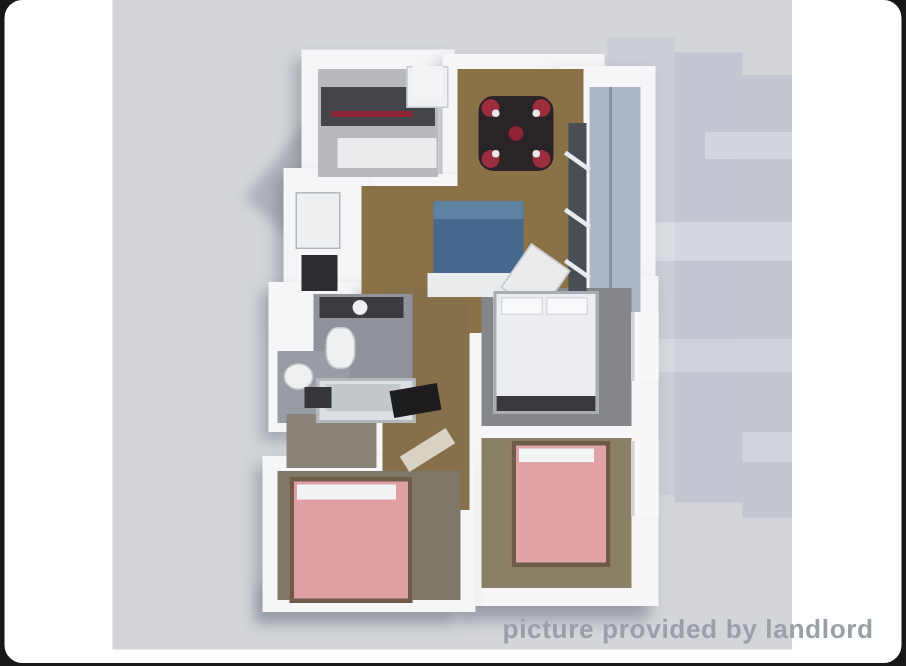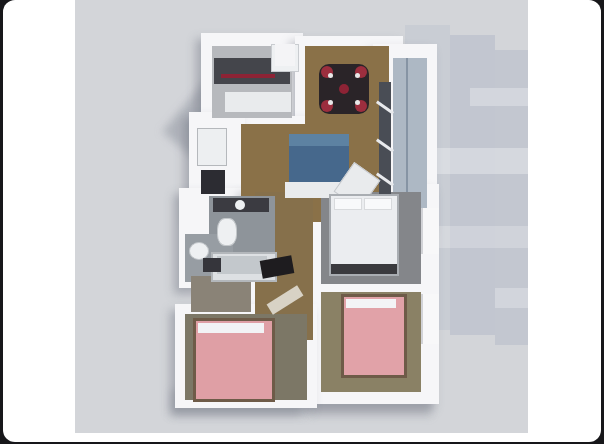--- a/index.html
+++ b/index.html
@@ -121,13 +121,14 @@
       <div class="abs" style="left:118px;top:318px;width:76px;height:78px;background:#df9fa5;border:3px solid #6e5b48;">
         <div class="abs" style="left:2px;top:2px;width:66px;height:10px;background:#f2f3f5;"></div>
       </div>
 
       <div class="doorleaf" style="left:346px;top:208px;width:16px;height:46px;"></div>
       <div class="doorleaf" style="left:346px;top:294px;width:16px;height:50px;"></div>
 
     </div>
   </div>
 
+  <div class="caption">picture provided by landlord</div>
 </div>
 
 </body></html>

